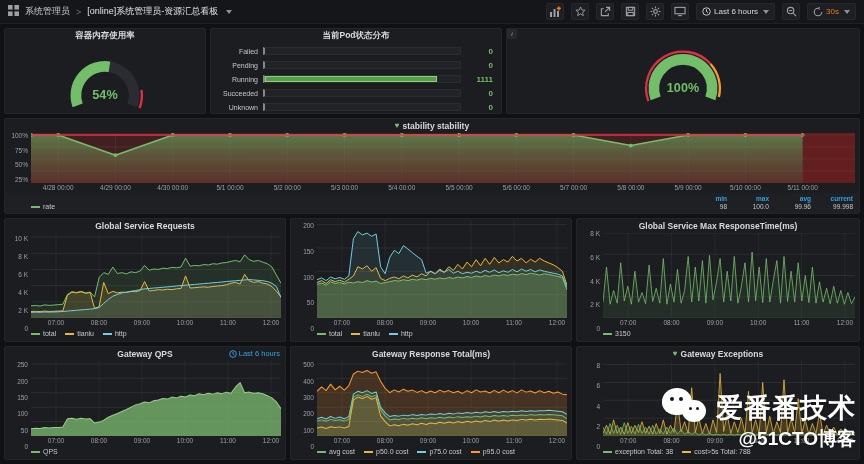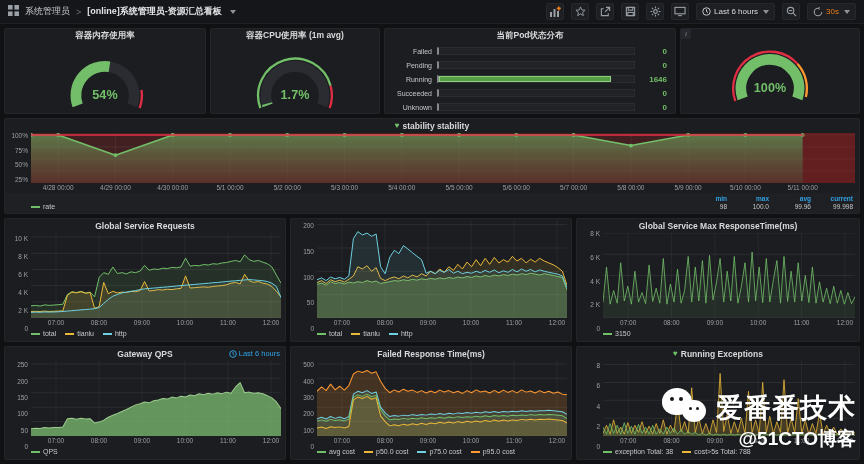--- a/index.html
+++ b/index.html
@@ -5,21 +5,21 @@
   * { box-sizing: border-box; margin: 0; padding: 0; }
   html,body { width:864px; height:464px; overflow:hidden; background:#101113;
     font-family:"Liberation Sans", sans-serif; color:#d8d9da; }
   #app { position:relative; width:864px; height:464px; }
 
   
   .navbar { position:absolute; top:0; left:0; right:0; height:24px; background:#141619;
     border-bottom:1px solid #1e2023; display:flex; align-items:center; padding:0 8px; z-index:5; }
   .nav-left { display:flex; align-items:center; gap:6px; font-size:9px; }
   .nav-left .crumb { color:#c7c8c9; }
-  .nav-left .dash-title { color:#e3e4e6; font-weight:bold; }
+  .nav-left .dash-title { color:#e3e4e6; font-weight:normal; }
   .sep { color:#6e7074; font-size:9px; }
   .caret { width:0; height:0; border-left:3px solid transparent; border-right:3px solid transparent;
     border-top:4px solid #8e9196; display:inline-block; margin-left:2px; }
   .nav-right { margin-left:auto; display:flex; align-items:center; gap:7px; }
   .nav-btn { width:18px; height:17px; display:flex; align-items:center; justify-content:center;
     background:#1d1f23; border:1px solid #26282c; border-radius:2px; cursor:pointer; }
   .nav-btn svg { display:block; }
   .nav-pill { height:17px; display:flex; align-items:center; gap:3px; background:#1d1f23;
     border:1px solid #26282c; border-radius:2px; padding:0 5px; font-size:8px; color:#d8d9da; cursor:pointer; }
 
@@ -190,55 +190,41 @@
         </div>
       <div class="gaugewrap">
           <svg viewBox="0 0 100 68" width="132" height="66">
             <path d="M 21.809221376422748 62.26060429977006 A 30 30 0 1 1 78.19077862357724 62.260604299770065" stroke="#2a2c31" stroke-width="11" fill="none"></path>
             <path d="M 87.57274247978623 46.31765694913904 A 38 38 0 0 1 85.70831958986452 64.9967654463754" stroke="#e02f44" stroke-width="2.4" fill="none"></path>
             <path d="M 21.809221376422748 62.26060429977006 A 30 30 0 0 1 54.58957508852115 22.353148556603415" stroke="#73bf69" stroke-width="11" fill="none"></path>
             <text x="50" y="56" text-anchor="middle" fill="#73bf69" font-size="13" font-weight="bold" font-family="Liberation Sans, sans-serif">54%</text>
           </svg>
         </div>
     </div>
-    <div class="panel" style="width:170px;flex:none">
-      <div class="ptitle">
-          <span>容器CPU使用率 (1m avg)</span>
-        </div>
-      <div class="gaugewrap">
-          <svg viewBox="0 0 100 68" width="132" height="66">
-            <path d="M 21.809221376422748 62.26060429977006 A 30 30 0 1 1 78.19077862357724 62.260604299770065" stroke="#2a2c31" stroke-width="11" fill="none"></path>
-            <path d="M 14.291680410135477 64.9967654463754 A 38 38 0 1 1 86.67062678994783 42.036811211647134" stroke="#73bf69" stroke-width="2.4" fill="none"></path>
-            <path d="M 86.67062678994783 42.036811211647134 A 38 38 0 0 1 85.70831958986452 64.9967654463754" stroke="#e02f44" stroke-width="2.4" fill="none"></path>
-            <path d="M 21.809221376422748 62.26060429977006 A 30 30 0 0 1 21.1999699883778 60.39989710232574" stroke="#73bf69" stroke-width="11" fill="none"></path>
-            <text x="50" y="56" text-anchor="middle" fill="#73bf69" font-size="13" font-weight="bold" font-family="Liberation Sans, sans-serif">1.7%</text>
-          </svg>
-        </div>
-    </div>
     <div class="panel" style="width:292px;flex:none">
       <div class="ptitle">
           <span>当前Pod状态分布</span>
         </div>
       <div class="barswrap">
           <div class="brow">
             <div class="blabel">Failed</div>
             <div class="btrack"></div>
             <div class="bval">0</div>
           </div>
           <div class="brow">
             <div class="blabel">Pending</div>
             <div class="btrack"></div>
             <div class="bval">0</div>
           </div>
           <div class="brow">
             <div class="blabel">Running</div>
             <div class="btrack">
               <div class="bfill" style="width: 88%;"></div>
             </div>
-            <div class="bval">1646</div>
+            <div class="bval">1111</div>
           </div>
           <div class="brow">
             <div class="blabel">Succeeded</div>
             <div class="btrack"></div>
             <div class="bval">0</div>
           </div>
           <div class="brow">
             <div class="blabel">Unknown</div>
             <div class="btrack"></div>
             <div class="bval">0</div>
@@ -581,21 +567,21 @@
         </div>
       <div class="legend">
           <span class="li">
             <span class="dash" style="background: rgb(115, 191, 105);"></span>
             <span>QPS</span>
           </span>
         </div>
     </div>
     <div class="panel" style="width:282px;flex:none">
       <div class="ptitle">
-          <span>Failed Response Time(ms)</span>
+          <span>Gateway Response Total(ms)</span>
         </div>
       <div class="chart">
           <div class="yl">
             <span style="top: 3.84615%;">500</span>
             <span style="top: 23.0769%;">400</span>
             <span style="top: 42.3077%;">300</span>
             <span style="top: 61.5385%;">200</span>
             <span style="top: 80.7692%;">100</span>
             <span style="top: 100%;">0</span>
           </div>
@@ -650,21 +636,21 @@
           </span>
           <span class="li">
             <span class="dash" style="background: rgb(255, 152, 48);"></span>
             <span>p95.0 cost</span>
           </span>
         </div>
     </div>
     <div class="panel" style="flex:1">
       <div class="ptitle">
         <span class="heart">♥</span>
-        <span>Running Exceptions</span>
+        <span>Gateway Exceptions</span>
       </div>
       <div class="chart">
           <div class="yl">
             <span style="top: 4.7619%;">8</span>
             <span style="top: 28.5714%;">6</span>
             <span style="top: 52.381%;">4</span>
             <span style="top: 76.1905%;">2</span>
             <span style="top: 100%;">0</span>
           </div>
           <div class="pw">

